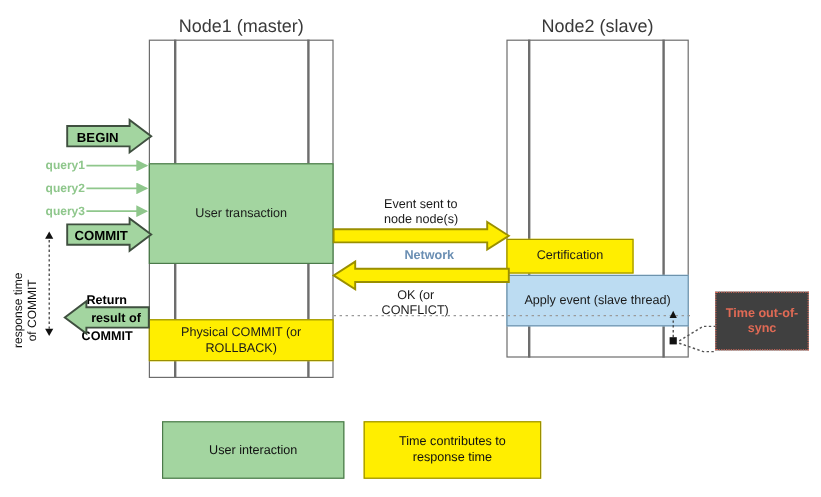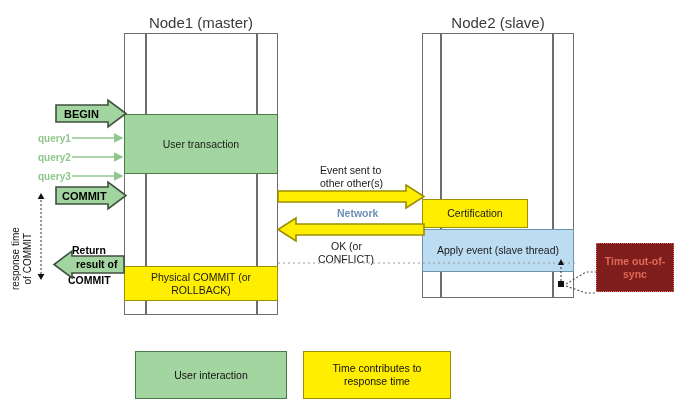--- a/index.html
+++ b/index.html
@@ -15,21 +15,21 @@
   .blk-yellow{background:#ffee00;border:1.2px solid #9a8f00;}
   .blk-blue{background:#bcdcf2;border:1.2px solid #6d93ad;}
   .lbl{position:absolute;font-size:10.5px;color:#1a1a1a;white-space:nowrap;line-height:1.2;}
   .lbl-blue{color:#6b8fb3;font-weight:bold;padding-left:12px;}
   .lbl-green{color:#8fc78c;font-weight:bold;font-size:10px;}
   .lbl-bold{font-weight:bold;color:#000;}
   .vert-label{position:absolute;font-size:10px;color:#111;white-space:nowrap;
               transform:rotate(-90deg);transform-origin:0 0;line-height:1.15;text-align:center;}
   .oos{position:absolute;border:1.6px dotted #d96a5a;color:#e06a55;font-weight:bold;
        font-size:10.5px;display:flex;align-items:center;justify-content:center;text-align:center;
-       line-height:1.2;box-sizing:border-box;background:#7f1d1d;}
+       line-height:1.2;box-sizing:border-box;background:#404040;}
   .legend-title{position:absolute;font-size:11px;color:#222;margin-top:28px;}
   .legend-box{position:absolute;box-sizing:border-box;display:flex;align-items:center;
               justify-content:center;text-align:center;font-size:10.5px;line-height:1.2;color:#111;}
   svg.ov{position:absolute;left:0;top:0;width:684px;height:414px;pointer-events:none;}
 </style>
 </head>
 <body>
 
 <div class="stage">
 
@@ -37,42 +37,42 @@
   <div class="node-title" style="left:422px;top:14px;width:152px;">Node2 (slave)</div>
 
   <div class="node-box" style="left:124px;top:33px;width:154px;height:282px;"></div>
   <div class="vline" style="left:145px;top:33px;height:282px;"></div>
   <div class="vline" style="left:256px;top:33px;height:282px;"></div>
 
   <div class="node-box" style="left:422px;top:33px;width:152px;height:265px;"></div>
   <div class="vline" style="left:440px;top:33px;height:265px;"></div>
   <div class="vline" style="left:552px;top:33px;height:265px;"></div>
 
-  <div class="block blk-green" style="left:124px;top:114px;width:154px;height:60px;">User transaction</div>
+  <div class="block blk-green" style="left:124px;top:136px;width:154px;height:84px;">User transaction</div>
 
   <div class="block blk-yellow" style="left:124px;top:230px;width:154px;height:35px;padding:0 6px;margin-top:36px;">Physical COMMIT (or ROLLBACK)</div>
 
   <div class="block blk-yellow" style="left:422px;top:199px;width:106px;height:29px;">Certification</div>
 
   <div class="block blk-blue" style="left:422px;top:229px;width:152px;height:43px;padding:0 8px;">Apply event (slave thread)</div>
 
   <div class="lbl lbl-green" style="left:38px;top:133px;">query1</div>
   <div class="lbl lbl-green" style="left:38px;top:152px;">query2</div>
   <div class="lbl lbl-green" style="left:38px;top:171px;">query3</div>
 
   <div class="lbl lbl-bold" style="left:72px;top:244px;">Return</div>
   <div class="lbl lbl-bold" style="left:68px;top:274px;">COMMIT</div>
 
   <div class="vert-label" style="left:10px;top:290px;">
     <span>response time</span><br>
     <span>of COMMIT</span>
   </div>
 
   <div class="lbl" style="left:320px;top:164px;">Event sent to</div>
-  <div class="lbl" style="left:320px;top:177px;">other other(s)</div>
+  <div class="lbl" style="left:320px;top:177px;">node node(s)</div>
 
   <div class="lbl lbl-blue" style="left:325px;top:207px;">Network</div>
 
   <div class="lbl" style="left:331px;top:240px;">OK (or</div>
   <div class="lbl" style="left:318px;top:253px;">CONFLICT)</div>
 
   <div class="oos" style="left:596px;top:243px;width:78px;height:49px;">Time out-of-sync</div>
 
   <div class="legend-title" style="left:144px;top:330px;">Legend:</div>
 

